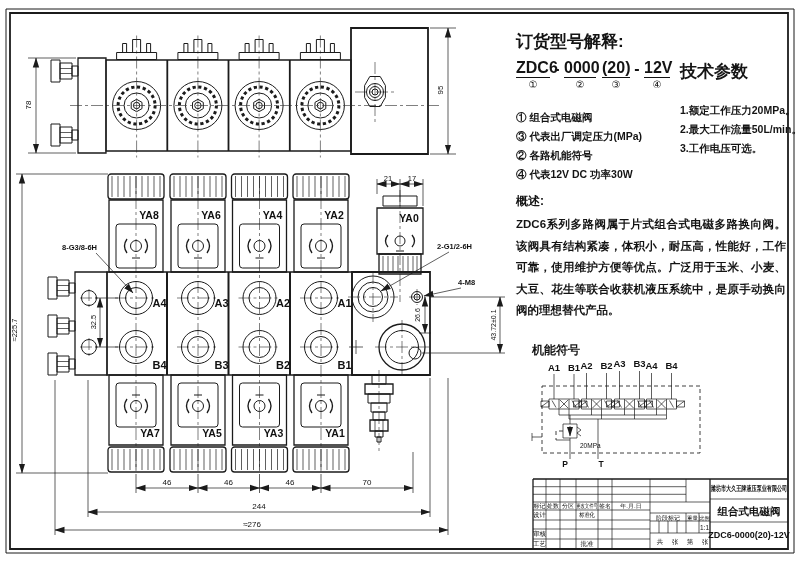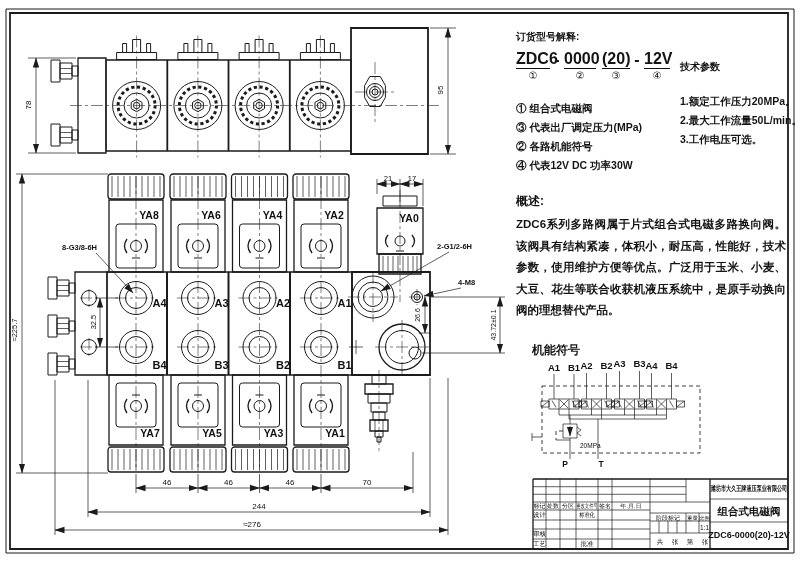--- a/index.html
+++ b/index.html
@@ -10,21 +10,21 @@
   .ln{stroke:#1b1b1b;fill:none;stroke-width:1;}
   .s13{stroke-width:1.3}.s18{stroke-width:1.8}.s2{stroke-width:2}
   .thin{stroke-width:0.7}
   .cl{stroke:#2a2a2a;fill:none;stroke-width:0.6;stroke-dasharray:12 3 3 3;}
   .nc{stroke:#1b1b1b;fill:none;stroke-width:3;stroke-dasharray:3.2 2.6;}
   .db{stroke:#2a2a2a;fill:none;stroke-width:0.9;stroke-dasharray:4 3;}
   .t{font-family:"Liberation Sans",sans-serif;fill:#111;stroke:none;}
   .b{font-weight:bold;}
   
   .blk{position:absolute;}
-  .h1{font-size:10px;font-weight:bold;}
+  .h1{font-size:17px;font-weight:bold;}
   .model-row,.marker-row{display:flex;align-items:flex-end;margin-top:6px;font-weight:bold;font-size:16px;}
   .marker-row{margin-top:1px;font-size:10px;font-weight:normal;}
   .seg{display:inline-block;text-align:center;border-bottom:1px solid #111;}
   .mk,.sp,.dash{display:inline-block;text-align:center;}
   .w1{width:34px}.w2{width:32px}.w3{width:28px}.w4{width:26px}.wd{width:14px}.wg{width:6px}
   .list{margin-top:18px;font-size:10.5px;line-height:19px;font-weight:bold;}
   .tech .list{}
   .para{margin-top:4px;width:270px;font-size:11.5px;font-weight:bold;line-height:21.5px;text-align:justify;}
 </style>
 </head>
@@ -436,18 +436,18 @@
   <div class="h1">技术参数</div>
   <div class="list">
     <div>1.额定工作压力20MPa。</div>
     <div>2.最大工作流量50L/min。</div>
     <div>3.工作电压可选。</div>
   </div>
 </div>
 
 <div class="blk" style="left:516px;top:193px;width:272px;">
   <div class="h1" style="font-size:12px">概述:</div>
-  <div class="para">ZDC6系列多路阀属于片式组合式电磁多路换向阀。该阀具有结构紧凑，体积小，耐压高，性能好，技术参数，使用维护方便等优点。广泛用于玉米、小麦、大豆、花生等联合收获机液压系统中，是原手动换向阀的理想替代产品。</div>
+  <div class="para">ZDC6系列多路阀属于片式组合式电磁多路换向阀。该阀具有结构紧凑，体积小，耐压高，性能好，工作可靠，使用维护方便等优点。广泛用于玉米、小麦、大豆、花生等联合收获机液压系统中，是原手动换向阀的理想替代产品。</div>
 </div>
 
 <div class="blk h1" style="left:532px;top:342px;font-size:12px;">机能符号</div>
 
 </div>
 
 </body></html>

